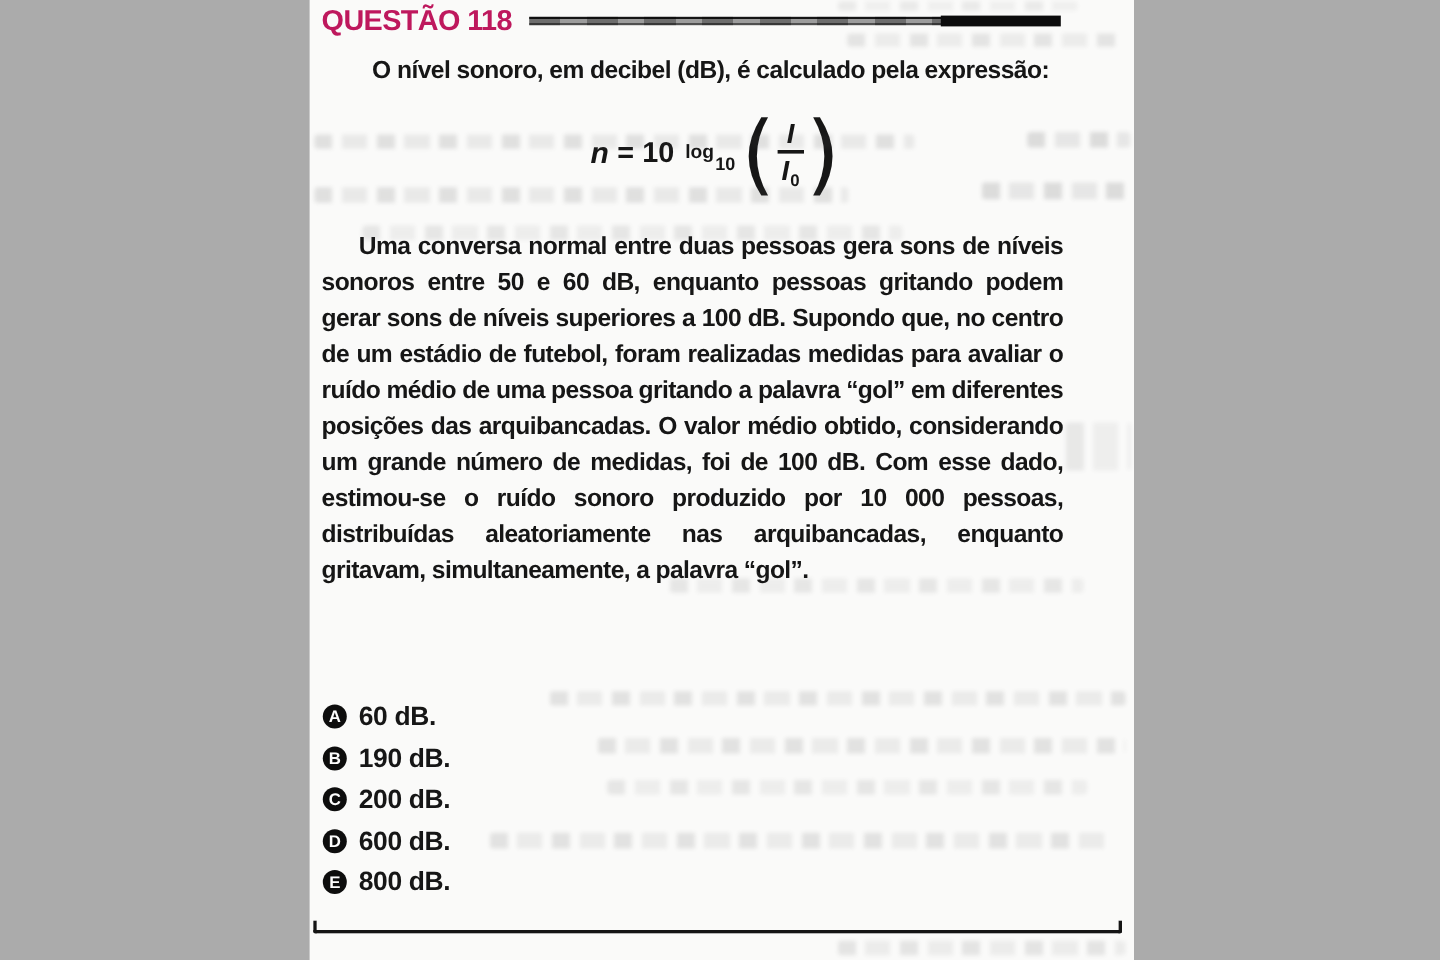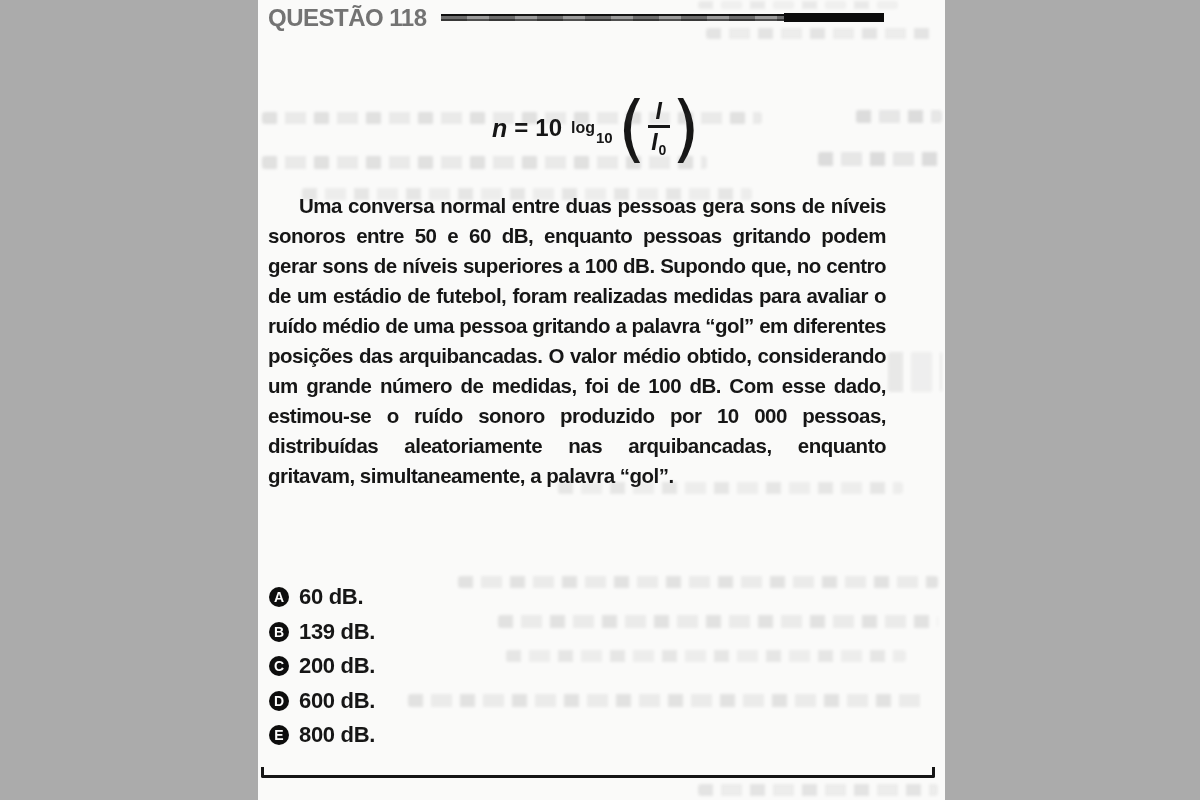--- a/index.html
+++ b/index.html
@@ -18,21 +18,21 @@
     width: 687px; height: 800px;
     background: #fafaf9;
   }
   
   .qnum {
     position: absolute;
     left: 10px; top: 4px;
     font-size: 24px;
     font-weight: 700;
     letter-spacing: -0.5px;
-    color: #737373;
+    color: #be185d;
     white-space: nowrap;
   }
   .rule {
     position: absolute;
     left: 183px; top: 13px;
     width: 443px; height: 9px;
   }
   .rule-streak {
     position: absolute;
     left: 0; top: 1px;
@@ -178,20 +178,21 @@
 
 <div class="stage">
   <div class="paper">
 
     <span class="qnum">QUESTÃO 118</span>
     <div class="rule">
       <div class="rule-streak"></div>
       <div class="rule-cap"></div>
     </div>
 
+    <p class="intro">O nível sonoro, em decibel (dB), é calculado pela expressão:</p>
 
     <div class="formula">
       <span class="f-var">n</span>
       <span class="f-eq">=</span>
       <span class="f-coef">10</span>
       <span class="f-fn">log</span>
       <span class="f-logbase">10</span>
       <span class="f-paren open">(</span>
       <span class="frac">
         <span class="frac-num">I</span>
@@ -204,21 +205,21 @@
     <p class="bodytext">Uma conversa normal entre duas pessoas gera sons de níveis sonoros entre 50 e 60 dB, enquanto pessoas gritando podem gerar sons de níveis superiores a 100 dB. Supondo que, no centro de um estádio de futebol, foram realizadas medidas para avaliar o ruído médio de uma pessoa gritando a palavra “gol” em diferentes posições das arquibancadas. O valor médio obtido, considerando um grande número de medidas, foi de 100 dB. Com esse dado, estimou-se o ruído sonoro produzido por 10 000 pessoas, distribuídas aleatoriamente nas arquibancadas, enquanto gritavam, simultaneamente, a palavra “gol”.</p>
 
 
     <div class="options">
       <div class="option">
         <span class="bullet">A</span>
         <span class="opt-text">60 dB.</span>
       </div>
       <div class="option">
         <span class="bullet">B</span>
-        <span class="opt-text">139 dB.</span>
+        <span class="opt-text">190 dB.</span>
       </div>
       <div class="option">
         <span class="bullet">C</span>
         <span class="opt-text">200 dB.</span>
       </div>
       <div class="option">
         <span class="bullet">D</span>
         <span class="opt-text">600 dB.</span>
       </div>
       <div class="option">

